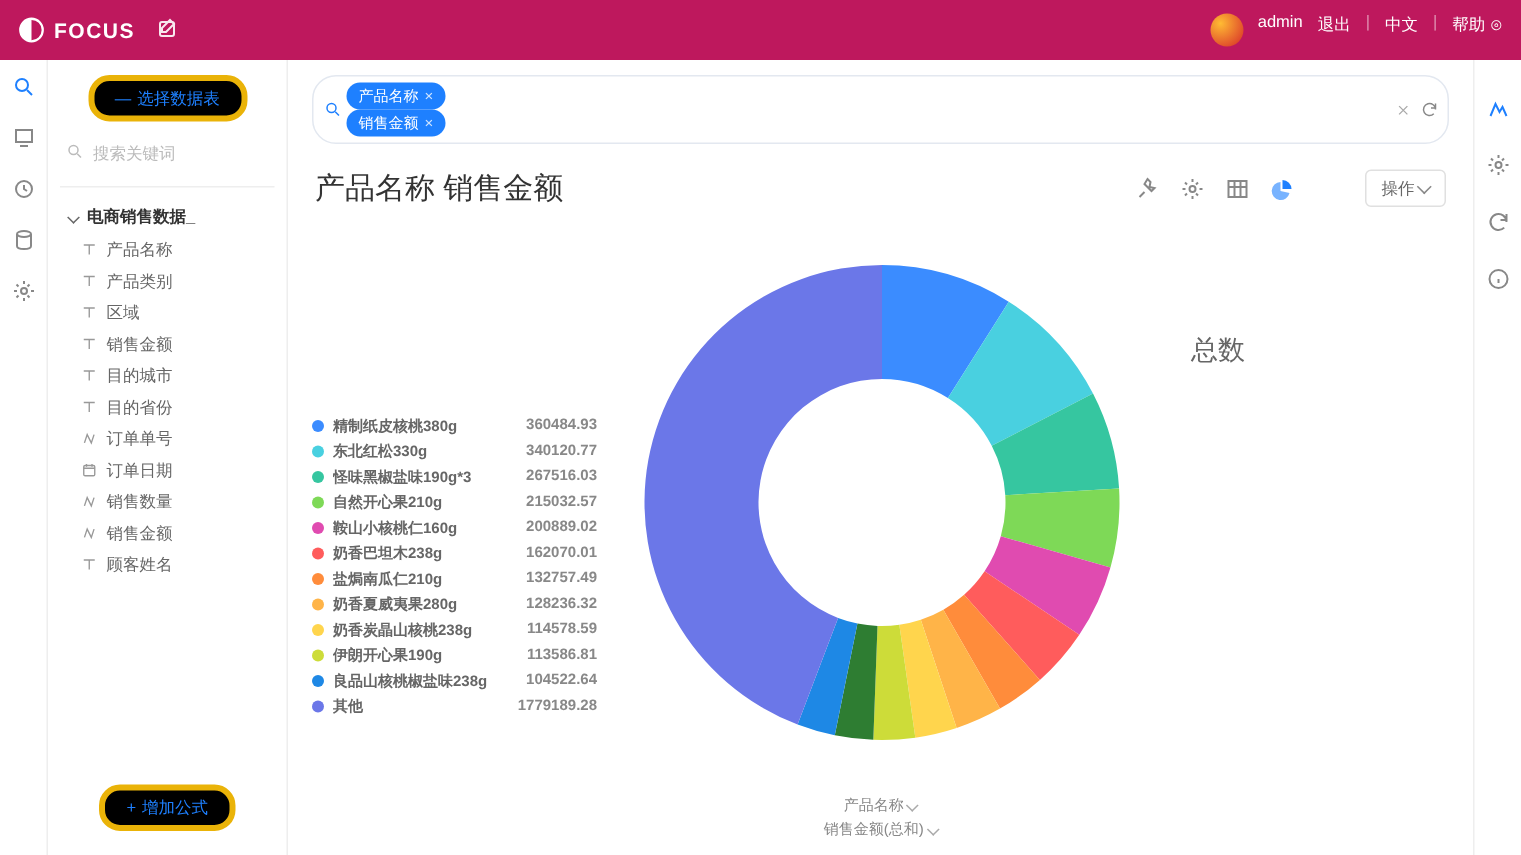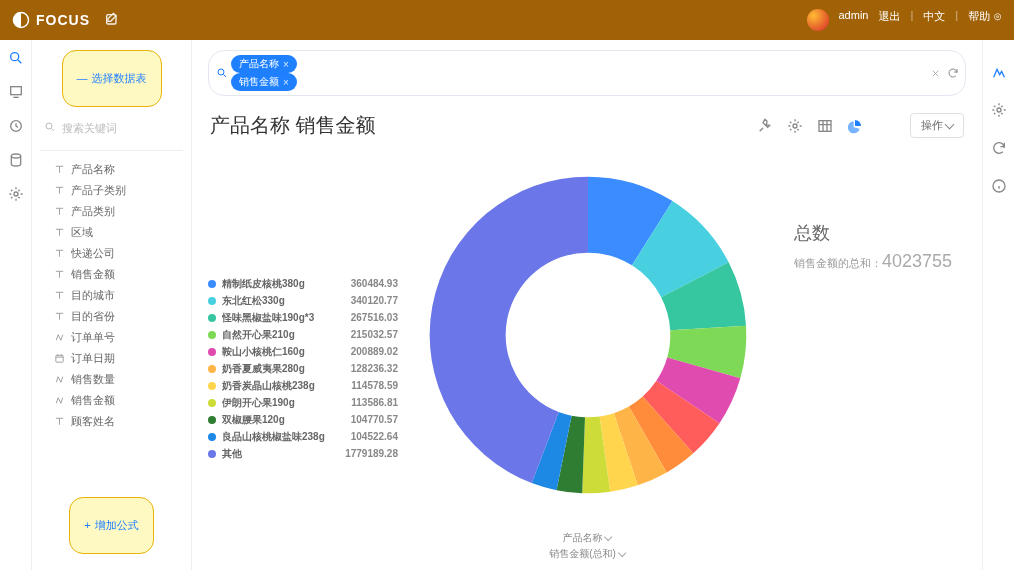--- a/index.html
+++ b/index.html
@@ -1,33 +1,33 @@
 <!DOCTYPE html>
 <html><head>
 <meta charset="utf-8">
 <style>
 * { margin:0; padding:0; box-sizing:border-box; font-family:-apple-system,"Segoe UI",Arial,sans-serif; }
 body { width:1014px; height:570px; overflow:hidden; background:#fff; color:#333; }
 
-.topbar { height:40px; background:#a16207; color:#fff; display:flex; align-items:center; padding:0 12px; }
+.topbar { height:40px; background:#be185d; color:#fff; display:flex; align-items:center; padding:0 12px; }
 .logo { display:flex; align-items:center; font-weight:600; font-size:14px; letter-spacing:1px; }
 .logo svg { width:18px; height:18px; margin-right:6px; }
 .topbar .ico { width:16px; height:16px; margin-left:14px; cursor:pointer; opacity:.9; }
 .topbar-right { margin-left:auto; display:flex; align-items:flex-start; gap:10px; font-size:11px; }
 .avatar { width:22px; height:22px; border-radius:50%; background:radial-gradient(circle at 30% 30%,#ffbb33,#d62828); }
 .sep { opacity:.5; }
 
 .body { display:flex; height:530px; }
 .rail { width:32px; border-right:1px solid #eee; display:flex; flex-direction:column; align-items:center; padding-top:10px; gap:18px; }
 .rail .ri { width:16px; height:16px; color:#888; cursor:pointer; }
 .rail .ri.active { color:#1e80ff; }
 .rail.right { border-right:none; border-left:1px solid #eee; padding-top:24px; gap:22px; }
 
 .sidebar { width:160px; border-right:1px solid #eee; padding:10px 8px; display:flex; flex-direction:column; }
-.pillbtn { border:1px solid #eab308; color:#1e80ff; background:#fef9c3; font-size:11px; padding:20px 14px; border-radius:14px; align-self:center; cursor:pointer; }
+.pillbtn { border:4px solid #eab308; color:#1e80ff; background:#000000; font-size:11px; padding:4px 14px; border-radius:14px; align-self:center; cursor:pointer; }
 .dash { color:#1e80ff; margin-right:4px; }
 .search { margin:14px 4px 10px; display:flex; align-items:flex-start; gap:6px; color:#bbb; font-size:11px; }
 .search svg { width:12px; height:12px; }
 .sidebar hr { border:none; border-top:1px solid #eee; margin:4px 0 8px; }
 .group { font-size:11px; color:#333; padding:4px 6px; display:flex; align-items:center; gap:4px; }
 .group .caret { width:6px; height:6px; border-right:1px solid #666; border-bottom:1px solid #666; transform:rotate(45deg); margin-right:2px; }
 .fields { list-style:none; padding-left:14px; }
 .fields li { display:flex; align-items:center; gap:6px; font-size:11px; color:#666; padding:3px 0; cursor:pointer; }
 .fields li svg { width:11px; height:11px; color:#999; flex:none; }
 .addbtn { margin-top:auto; margin-bottom:6px; }
@@ -118,50 +118,42 @@
   <div class="sidebar">
     <button class="pillbtn"><span class="dash">—</span><span>选择数据表</span></button>
     <div class="search">
       <svg viewBox="0 0 24 24" fill="none" stroke="currentColor" stroke-width="2">
           <circle cx="10" cy="10" r="6"></circle>
           <path d="M20 20l-5-5"></path>
         </svg>
       <span>搜索关键词</span>
     </div>
     <hr>
+    <div class="group">
+        <span class="caret"></span>
+        <b>电商销售数据_</b>
+      </div>
     <ul class="fields" id="fields">
         <li>
           <svg viewBox="0 0 24 24" fill="none" stroke="currentColor" stroke-width="2">
             <path d="M4 5h16M12 5v14"></path>
           </svg>
           <span>产品名称</span>
         </li>
         <li>
           <svg viewBox="0 0 24 24" fill="none" stroke="currentColor" stroke-width="2">
             <path d="M4 5h16M12 5v14"></path>
           </svg>
-          <span>产品子类别</span>
-        </li>
-        <li>
-          <svg viewBox="0 0 24 24" fill="none" stroke="currentColor" stroke-width="2">
-            <path d="M4 5h16M12 5v14"></path>
-          </svg>
           <span>产品类别</span>
         </li>
         <li>
           <svg viewBox="0 0 24 24" fill="none" stroke="currentColor" stroke-width="2">
             <path d="M4 5h16M12 5v14"></path>
           </svg>
           <span>区域</span>
-        </li>
-        <li>
-          <svg viewBox="0 0 24 24" fill="none" stroke="currentColor" stroke-width="2">
-            <path d="M4 5h16M12 5v14"></path>
-          </svg>
-          <span>快递公司</span>
         </li>
         <li>
           <svg viewBox="0 0 24 24" fill="none" stroke="currentColor" stroke-width="2">
             <path d="M4 5h16M12 5v14"></path>
           </svg>
           <span>销售金额</span>
         </li>
         <li>
           <svg viewBox="0 0 24 24" fill="none" stroke="currentColor" stroke-width="2">
             <path d="M4 5h16M12 5v14"></path>
@@ -273,38 +265,43 @@
             <span class="dot" style="background:#7ed957"></span>
             <span class="nm">自然开心果210g</span>
             <span class="vl">215032.57</span>
           </div>
           <div class="lg">
             <span class="dot" style="background:#e04bb0"></span>
             <span class="nm">鞍山小核桃仁160g</span>
             <span class="vl">200889.02</span>
           </div>
           <div class="lg">
+            <span class="dot" style="background:#ff5c5c"></span>
+            <span class="nm">奶香巴坦木238g</span>
+            <span class="vl">162070.01</span>
+          </div>
+          <div class="lg">
+            <span class="dot" style="background:#ff8c3b"></span>
+            <span class="nm">盐焗南瓜仁210g</span>
+            <span class="vl">132757.49</span>
+          </div>
+          <div class="lg">
             <span class="dot" style="background:#ffb448"></span>
             <span class="nm">奶香夏威夷果280g</span>
             <span class="vl">128236.32</span>
           </div>
           <div class="lg">
             <span class="dot" style="background:#ffd54d"></span>
             <span class="nm">奶香炭晶山核桃238g</span>
             <span class="vl">114578.59</span>
           </div>
           <div class="lg">
             <span class="dot" style="background:#cddc39"></span>
             <span class="nm">伊朗开心果190g</span>
             <span class="vl">113586.81</span>
-          </div>
-          <div class="lg">
-            <span class="dot" style="background:#2e7d32"></span>
-            <span class="nm">双椒腰果120g</span>
-            <span class="vl">104770.57</span>
           </div>
           <div class="lg">
             <span class="dot" style="background:#1e88e5"></span>
             <span class="nm">良品山核桃椒盐味238g</span>
             <span class="vl">104522.64</span>
           </div>
           <div class="lg">
             <span class="dot" style="background:#6b77e8"></span>
             <span class="nm">其他</span>
             <span class="vl">1779189.28</span>
@@ -322,21 +319,20 @@
             <path d="M16.608980246085302 84.84390075482078 A50 50 0 0 1 12.53435529221337 75.71663362409925 L35.31786475195095 68.1726494845316 A26 26 0 0 0 37.43666972796436 72.91882839250681 Z" fill="#ffb448"></path>
             <path d="M12.53435529221337 75.71663362409925 A50 50 0 0 1 10.495054116255695 67.01857058435317 L34.25742814045296 63.64965670386365 A26 26 0 0 0 35.31786475195095 68.1726494845316 Z" fill="#ffd54d"></path>
             <path d="M10.495054116255695 67.01857058435317 A50 50 0 0 1 10.033360719370776 58.17381298890817 L34.0173475740728 59.050382754232245 A26 26 0 0 0 34.25742814045296 63.64965670386365 Z" fill="#cddc39"></path>
             <path d="M10.033360719370776 58.17381298890817 A50 50 0 0 1 10.997997677444587 50.05999153017092 L34.518958792271185 54.831195595688875 A26 26 0 0 0 34.0173475740728 59.050382754232245 Z" fill="#2e7d32"></path>
             <path d="M10.997997677444587 50.05999153017092 A50 50 0 0 1 13.26439148507945 42.22971872085065 L35.69748357224131 50.75945373484234 A26 26 0 0 0 34.518958792271185 54.831195595688875 Z" fill="#1e88e5"></path>
             <path d="M13.26439148507945 42.22971872085065 A50 50 0 0 1 110 59.99999999999986 L86 59.99999999999992 A26 26 0 0 0 35.69748357224131 50.75945373484234 Z" fill="#6b77e8"></path>
           </svg>
       </div>
       <div class="totals">
         <div class="tlabel">总数</div>
-        <div><span>销售金额的总和：</span><span class="tval">4023755</span></div>
       </div>
     </div>
 
     <div class="caption">
       <div class="cl">
           <span>产品名称</span>
           <span class="dd2"></span>
         </div>
       <div class="cl">
           <span>销售金额(总和)</span>

